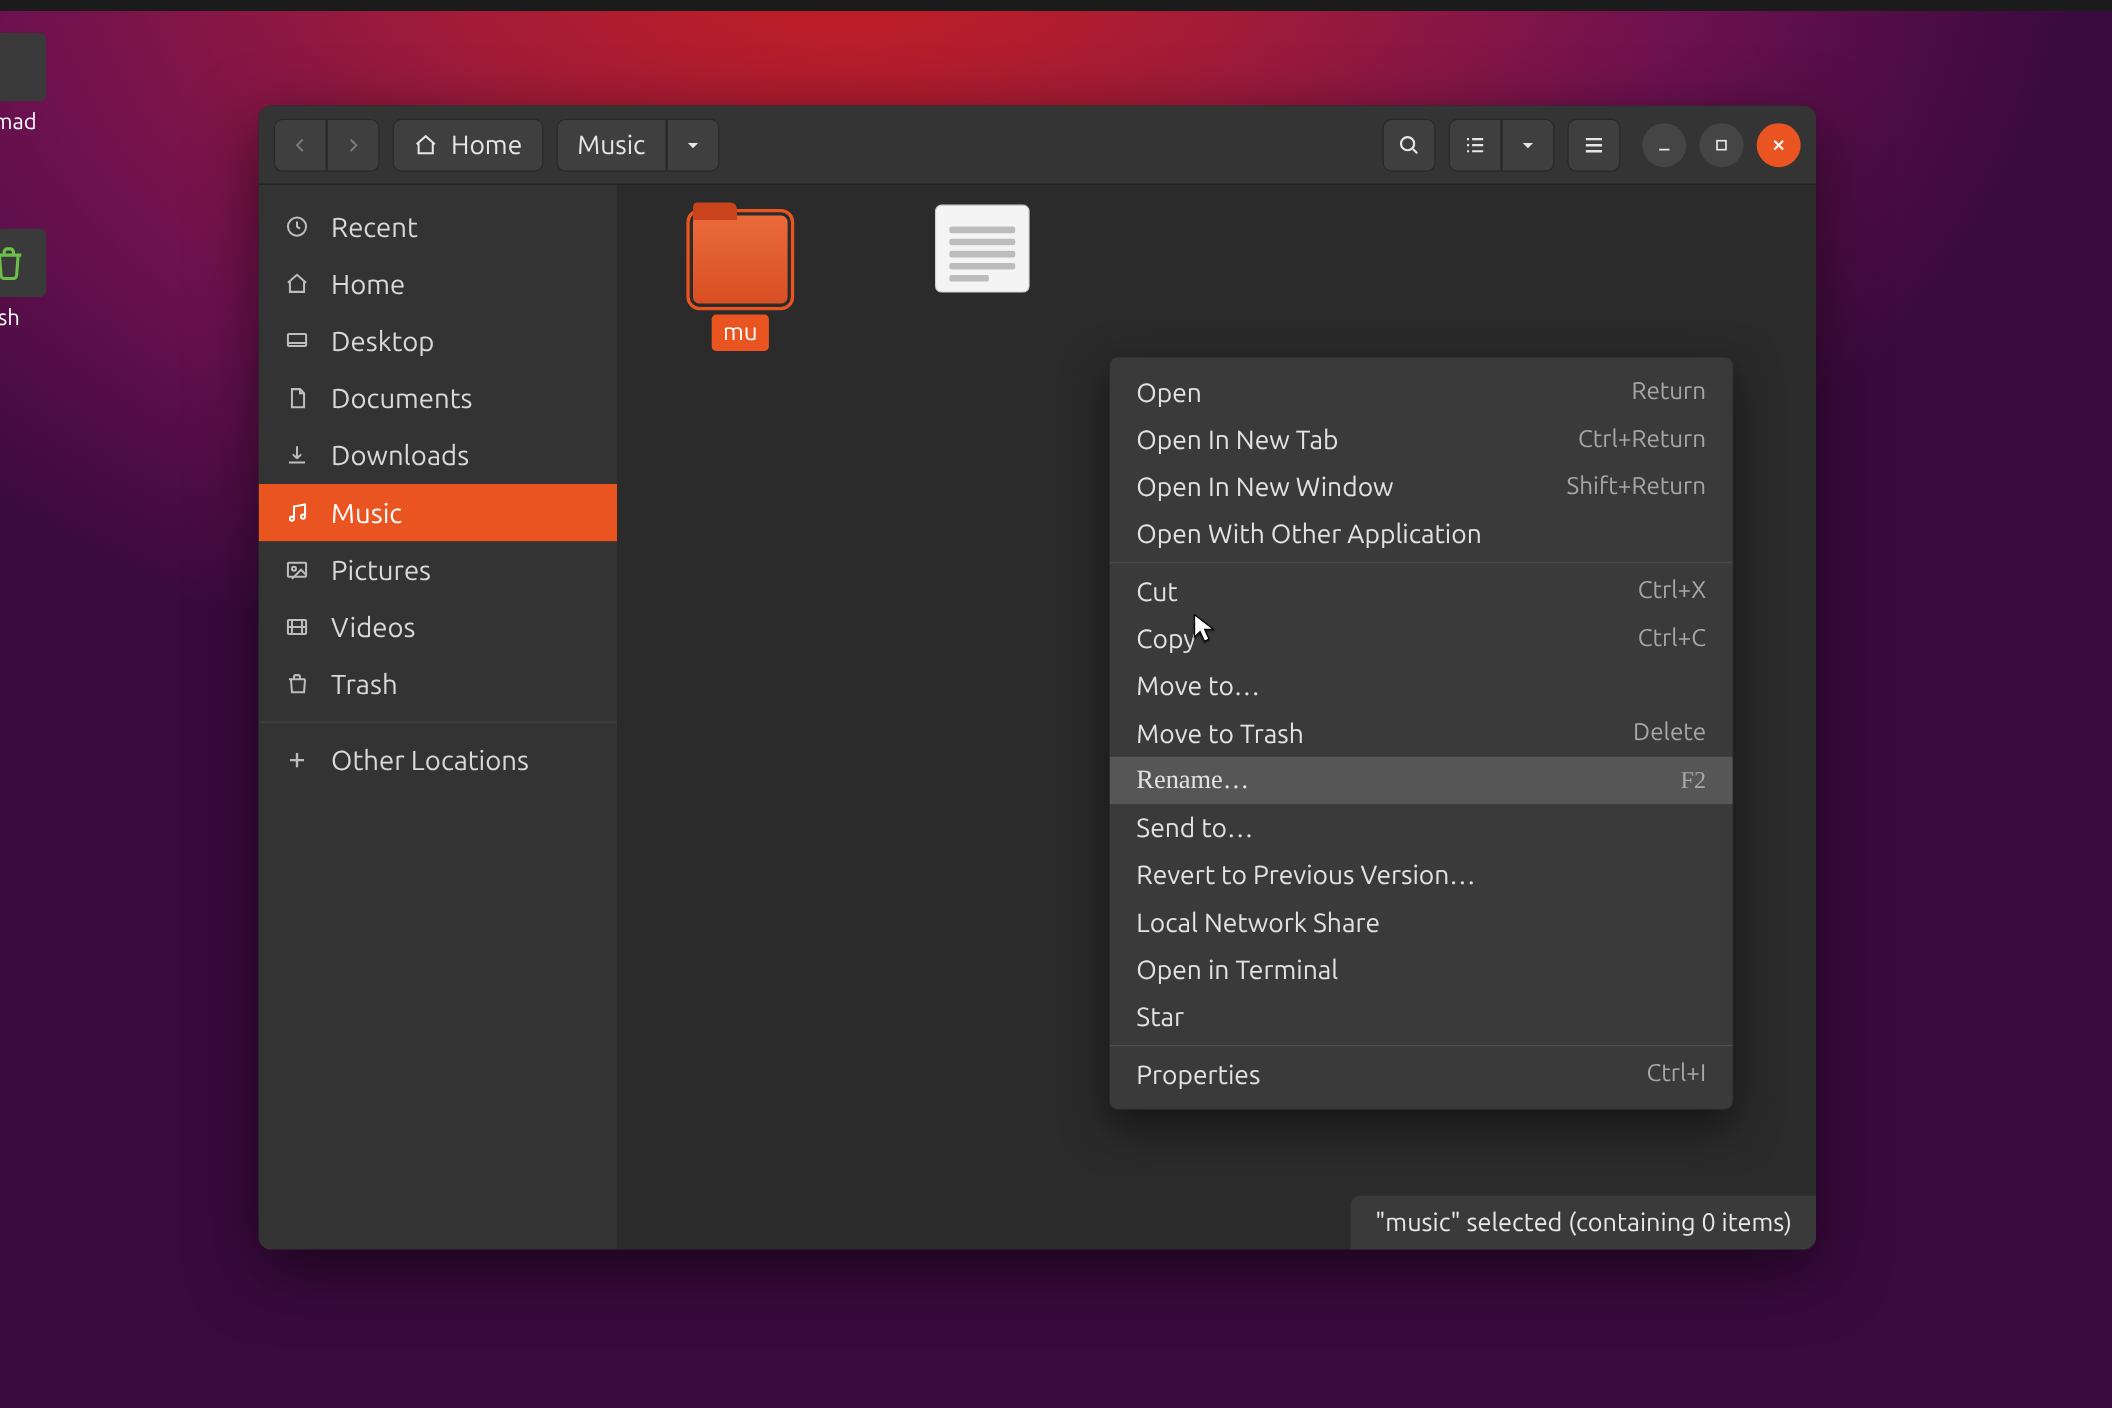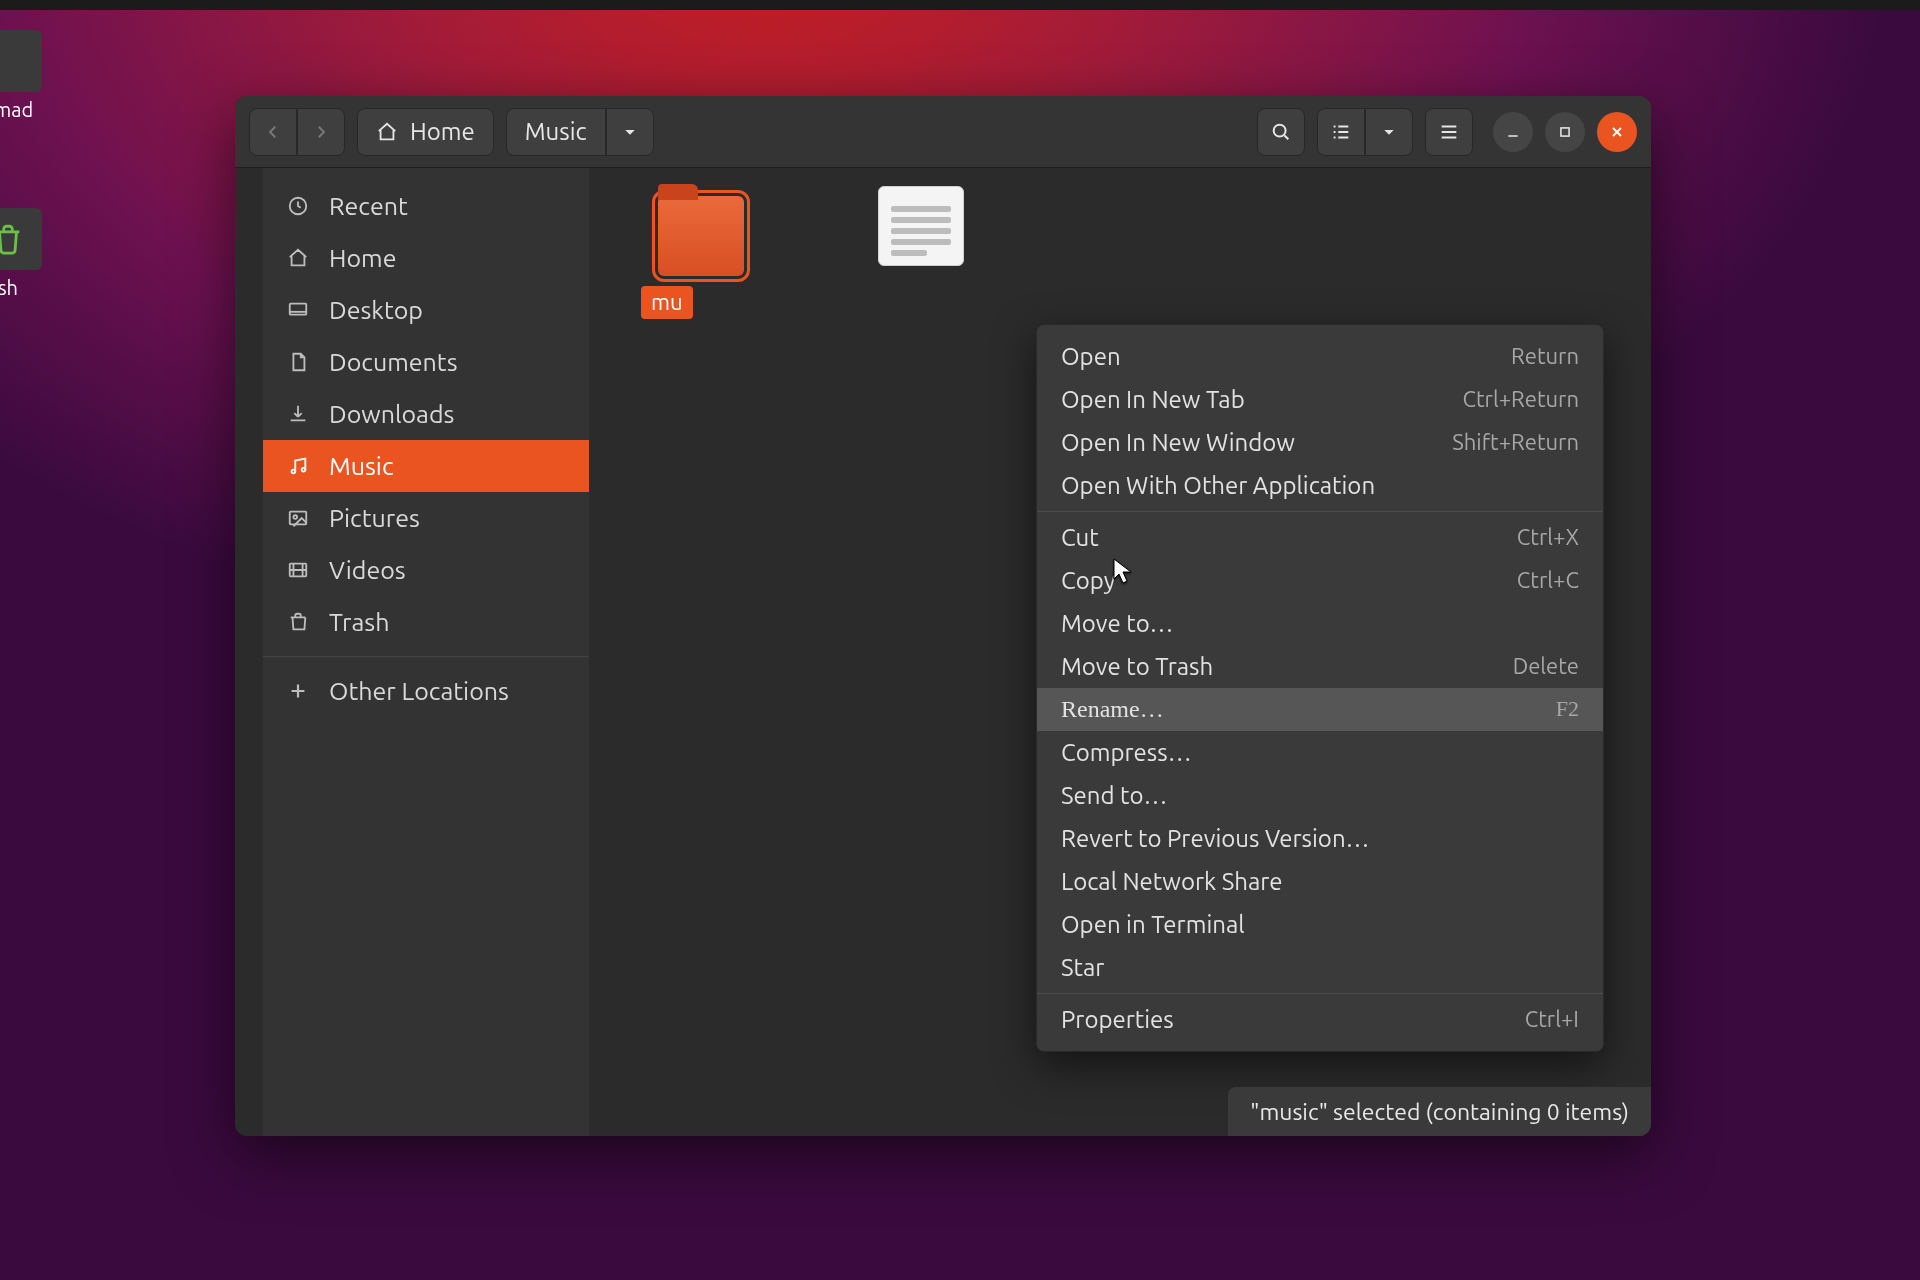--- a/index.html
+++ b/index.html
@@ -39,31 +39,31 @@
   .tb-btn:first-child { border-top-left-radius:8px; border-bottom-left-radius:8px; }
   .tb-btn:last-child { border-top-right-radius:8px; border-bottom-right-radius:8px; }
   .tb-btn.single { border-radius:8px; }
   .tb-btn.disabled { color:#7a7a7a; }
   .tb-text { font-size:24px; padding:0 18px; }
   .spacer { flex:1; }
   .win-ctl { width:40px; height:40px; border-radius:50%; background:#454545; margin-left:12px;
     display:flex; align-items:center; justify-content:center; color:#e9e9e9; cursor:pointer;}
   .win-ctl.close { background:#e95420; }
   .body { flex:1; display:flex; min-height:0; }
-  .sidebar { width:326px; background:#333333; padding:12px 0; overflow:auto;margin-left:28px; }
+  .sidebar { width:326px; background:#333333; padding:12px 0; overflow:auto; }
   .side-item {
     display:flex; align-items:center; gap:18px; padding:12px 22px; color:#d9d9d9;
     font-size:25px; cursor:pointer;
   }
   .side-item.active { background:#e95420; color:#fff; }
   .side-item .ic { width:26px; height:26px; display:flex; align-items:center; justify-content:center; color:#bdbdbd; }
   .side-item.active .ic { color:#fff; }
   .side-sep { height:1px; background:#444; margin:8px 0; }
   .content { flex:1; background:#2b2b2b; position:relative; }
-  .file-item { position:absolute; width:120px; text-align:left; color:#e8e8e8; font-size:22px; }
+  .file-item { position:absolute; width:120px; text-align:center; color:#e8e8e8; font-size:22px; }
   .file-item .thumb { width:86px; height:80px; margin:0 auto 10px; border-radius:6px; }
   .folder-thumb {
     background:linear-gradient(#ea6a3a,#d84f24); position:relative;
   }
   .folder-thumb:before { content:""; position:absolute; left:0; top:-12px; width:40px; height:16px;
     background:#c9431d; border-top-left-radius:4px; border-top-right-radius:6px; }
   .folder-thumb.sel { outline:3px solid #e95420; outline-offset:3px; }
   .folder-lbl { display:inline-block; background:#e95420; color:#fff; padding:3px 10px 5px; border-radius:4px; }
   .doc-thumb { background:#f4f4f4; border:1px solid #cfcfcf; border-radius:4px; padding:14px 12px; }
   .doc-thumb .line { height:6px; background:#bcbcbc; margin:5px 0; border-radius:2px; }
@@ -326,24 +326,20 @@
           </div>
           <div class="mi">
             <span>Move to Trash</span>
             <span class="accel">Delete</span>
           </div>
           <div class="mi hover">
             <span>Rename…</span>
             <span class="accel">F2</span>
           </div>
           <div class="mi">
-            <span>Compress…</span>
-            <span class="accel"></span>
-          </div>
-          <div class="mi">
             <span>Send to…</span>
             <span class="accel"></span>
           </div>
           <div class="mi">
             <span>Revert to Previous Version…</span>
             <span class="accel"></span>
           </div>
           <div class="mi">
             <span>Local Network Share</span>
             <span class="accel"></span>

